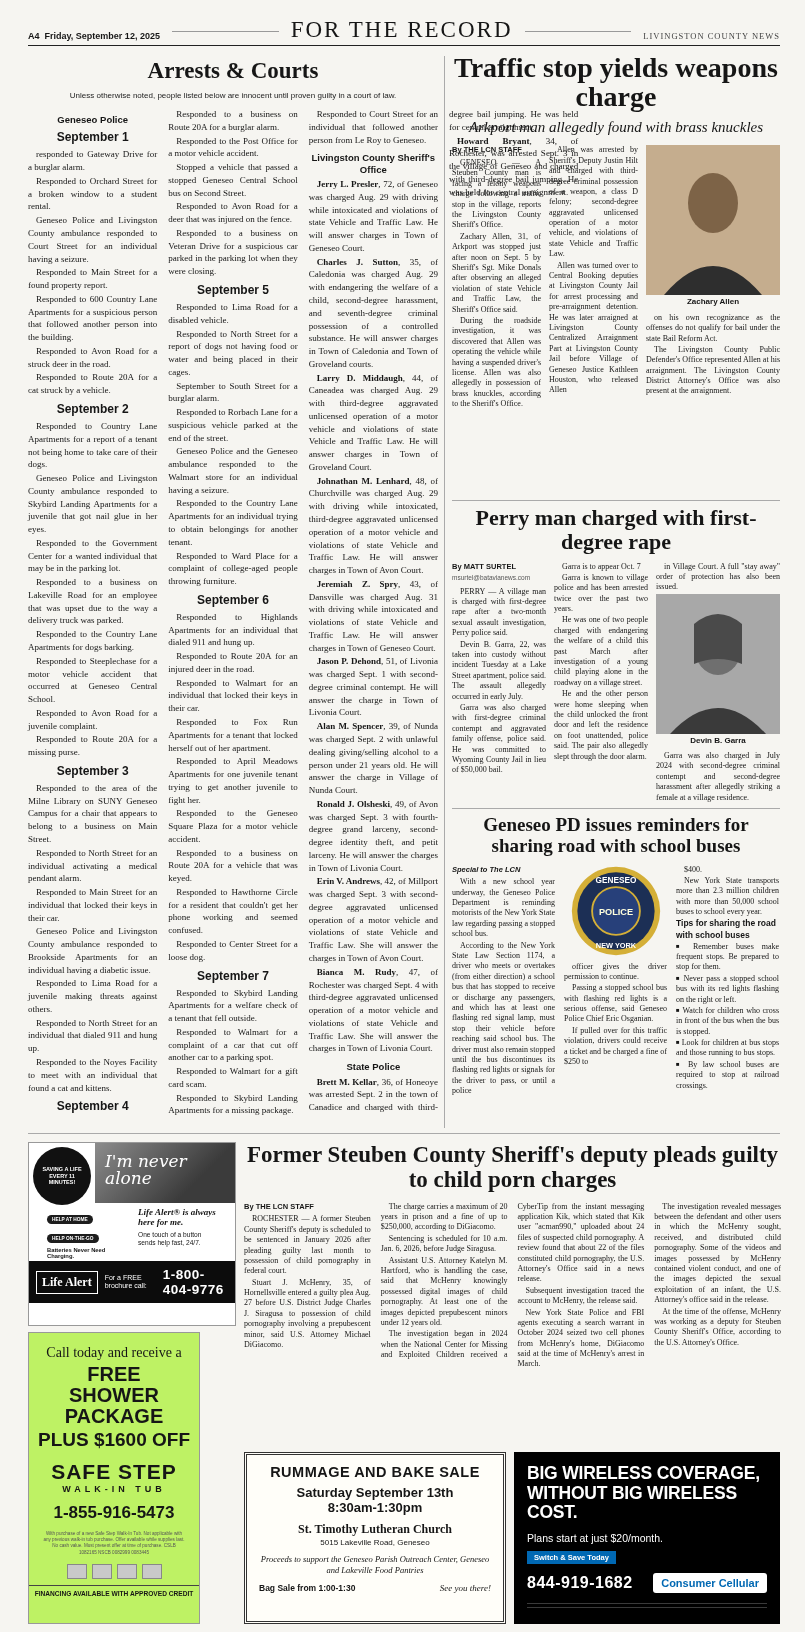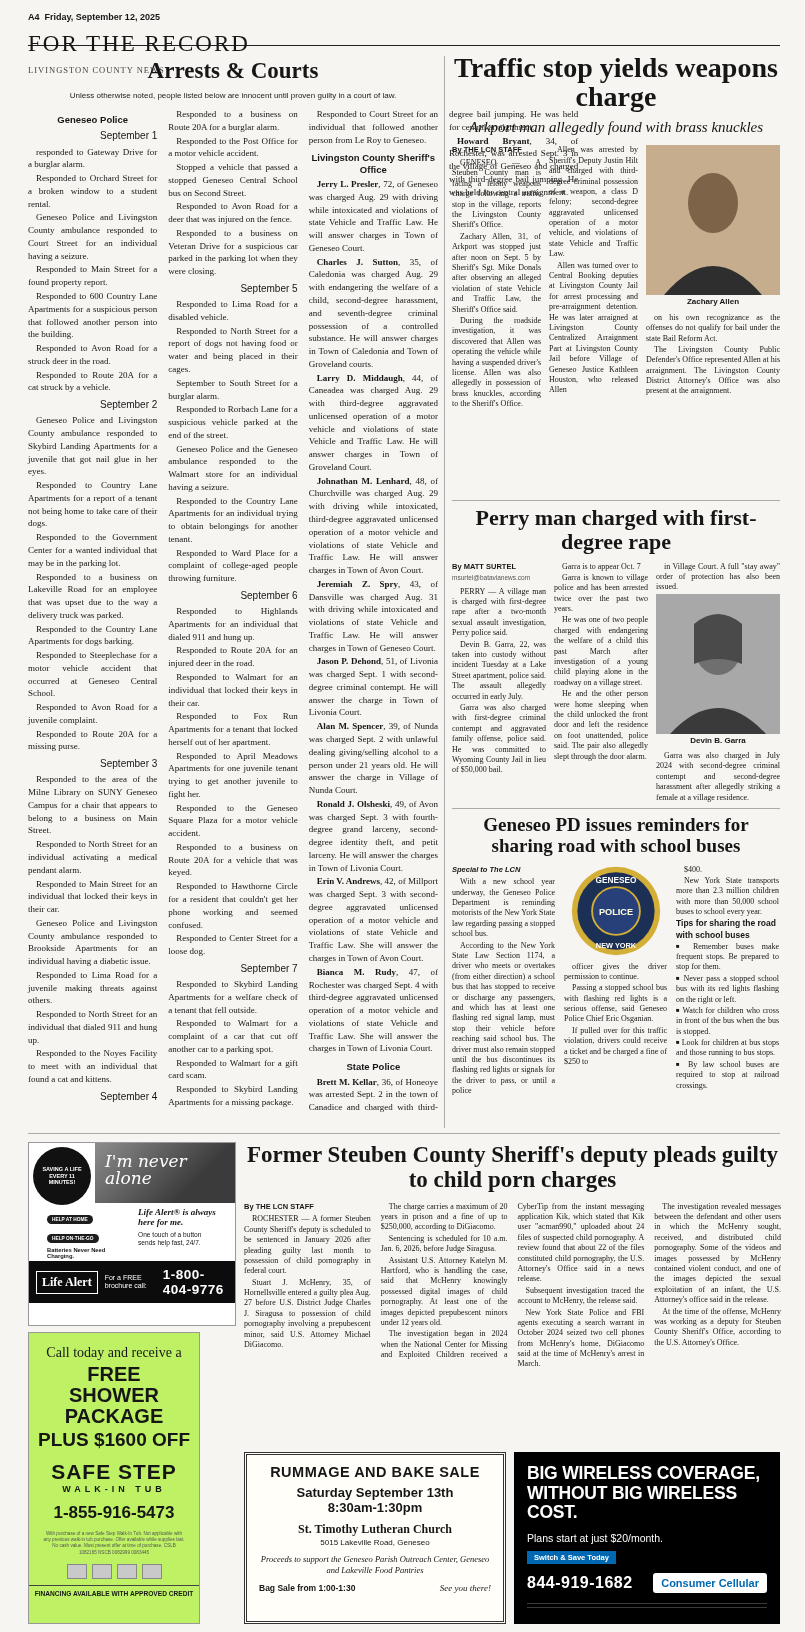--- a/index.html
+++ b/index.html
@@ -3,36 +3,36 @@
 <meta charset="utf-8">
 <style>
   html,body{margin:0;padding:0;}
   body{
     width:805px;height:1632px;position:relative;overflow:hidden;
     background:#f6f5f1;color:#161616;
     font-family:"Liberation Serif", serif;
   }
   
   .hdr{position:absolute;left:28px;top:12px;width:752px;height:34px;
-    border-bottom:1.5px solid #222;display:flex;align-items:flex-start;padding-bottom:4px;box-sizing:border-box;flex-direction:column;}
+    border-bottom:1.5px solid #222;display:flex;align-items:flex-end;padding-bottom:4px;box-sizing:border-box;}
   .hdr-left{font-family:"Liberation Sans",sans-serif;font-size:9px;font-weight:bold;white-space:nowrap;}
   .hdr-left .pgno{margin-right:5px;}
   .hdr-rule{flex:1;border-top:1px solid #9a9a9a;margin:0 12px 9px;}
   .hdr-title{font-size:23px;letter-spacing:2px;font-weight:normal;white-space:nowrap;line-height:1;}
   .hdr-right{font-size:8.5px;letter-spacing:1px;color:#444;white-space:nowrap;}
   
   .vline{position:absolute;width:1px;background:#aaa;}
   .hline{position:absolute;height:1px;background:#aaa;}
   
   #arrests{position:absolute;left:28px;top:56px;width:410px;}
   .arrests-title{text-align:center;font-size:23px;font-weight:bold;margin:2px 0 7px;}
   .arrests-disclaimer{text-align:center;font-size:8px;font-family:"Liberation Sans",sans-serif;margin:0 0 8px;color:#222;}
   .blotter{column-count:3;column-gap:11px;height:1012px;font-size:9px;line-height:1.42;text-align:justify;}
   .para{margin:0 0 1px;text-indent:8px;}
-  .date-head{text-align:right;font-weight:normal;font-family:"Liberation Sans",sans-serif;font-size:10px;margin:4px 0 2px;}
+  .date-head{text-align:center;font-weight:bold;font-family:"Liberation Sans",sans-serif;font-size:12px;margin:4px 0 2px;}
   .sec-head{text-align:center;font-weight:bold;font-family:"Liberation Sans",sans-serif;font-size:9.5px;margin:6px 0 3px;line-height:1.2;}
   
   .byline{font-family:"Liberation Sans",sans-serif;font-weight:bold;font-size:7.5px;margin:0 0 3px;text-indent:0;}
   .email{font-family:"Liberation Sans",sans-serif;font-size:6.5px;color:#555;margin:0 0 4px;text-indent:0;}
   .caption{font-family:"Liberation Sans",sans-serif;font-weight:bold;font-size:8px;text-align:center;margin:2px 0 5px;}
   .photo{display:block;}
   .flow p,.side p{margin:0 0 1px;}
   
   #traffic{position:absolute;left:452px;top:54px;width:328px;}
   .traffic-hl{font-size:28px;font-weight:bold;text-align:center;line-height:1.02;margin:0 0 8px;}
@@ -138,22 +138,22 @@
       <p class="sec-head">Geneseo Police</p>
       <p class="date-head">September 1</p>
       <p class="para">responded to Gateway Drive for a burglar alarm.</p>
       <p class="para">Responded to Orchard Street for a broken window to a student rental.</p>
       <p class="para">Geneseo Police and Livingston County ambulance responded to Court Street for an individual having a seizure.</p>
       <p class="para">Responded to Main Street for a found property report.</p>
       <p class="para">Responded to 600 Country Lane Apartments for a suspicious person that followed another person into the building.</p>
       <p class="para">Responded to Avon Road for a struck deer in the road.</p>
       <p class="para">Responded to Route 20A for a cat struck by a vehicle.</p>
       <p class="date-head">September 2</p>
+      <p class="para">Responded to Country Lane Apartments for a report of a tenant not being home to take care of their dogs.</p>
       <p class="para">Geneseo Police and Livingston County ambulance responded to Skybird Landing Apartments for a juvenile that got nail glue in her eyes.</p>
-      <p class="para">Responded to Country Lane Apartments for a report of a tenant not being home to take care of their dogs.</p>
       <p class="para">Responded to the Government Center for a wanted individual that may be in the parking lot.</p>
       <p class="para">Responded to a business on Lakeville Road for an employee that was upset due to the way a delivery truck was parked.</p>
       <p class="para">Responded to the Country Lane Apartments for dogs barking.</p>
       <p class="para">Responded to Steeplechase for a motor vehicle accident that occurred at Geneseo Central School.</p>
       <p class="para">Responded to Avon Road for a juvenile complaint.</p>
       <p class="para">Responded to Route 20A for a missing purse.</p>
       <p class="date-head">September 3</p>
       <p class="para">Responded to the area of the Milne Library on SUNY Geneseo Campus for a chair that appears to belong to a business on Main Street.</p>
       <p class="para">Responded to North Street for an individual activating a medical pendant alarm.</p>
       <p class="para">Responded to Main Street for an individual that locked their keys in their car.</p>

